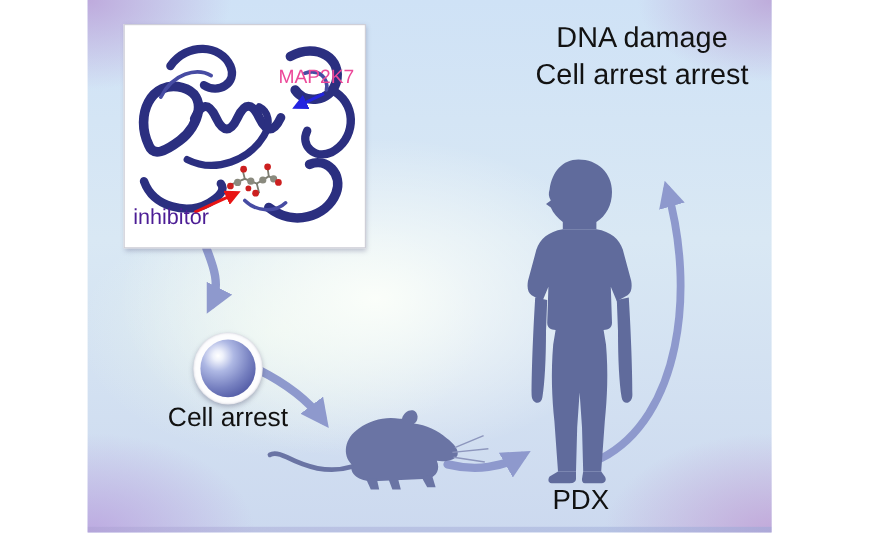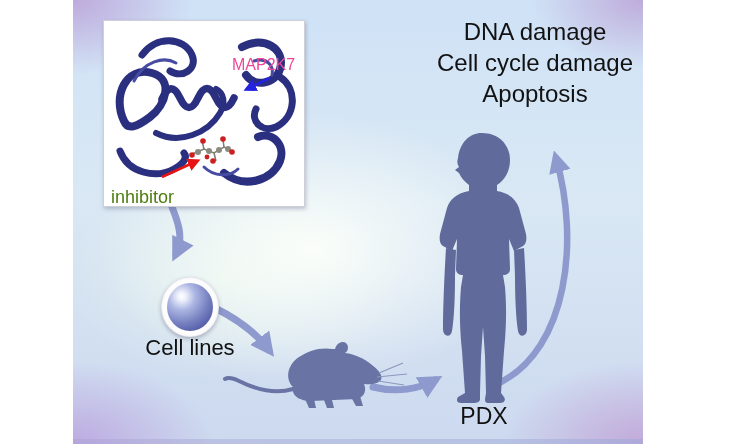--- a/index.html
+++ b/index.html
@@ -25,21 +25,21 @@
 
   
   .outcomes { position:absolute; left:462px; top:16px; transform:translateX(-50%);
     text-align:center; font-size:24px; line-height:31px; color:#121212; white-space:nowrap; }
 
   
   .protein-box { position:absolute; left:30px; top:20px; width:202px; height:187px;
     background:#ffffff; border:1px solid #cfcfd8; box-shadow:1px 2px 4px rgba(90,90,130,0.35); }
   .protein-box svg { position:absolute; left:0; top:0; }
   .map2k7-label { position:absolute; left:128px; top:35px; font-size:16px; color:#ec4899; white-space:nowrap; }
-  .inhibitor-label { position:absolute; left:7px; top:150px; font-size:18px; color:#4d7c0f; white-space:nowrap;margin-top:16px; }
+  .inhibitor-label { position:absolute; left:7px; top:150px; font-size:18px; color:#4c1d95; white-space:nowrap; }
 
   
   .flow-layer { position:absolute; left:0; top:0; width:570px; height:444px; pointer-events:none; }
 
   
   .cell-outer { position:absolute; left:88px; top:277px; width:58px; height:60px; border-radius:50%;
     background:#fdfdfe; box-shadow:0 2px 4px rgba(60,60,95,0.35), inset 0 0 2px rgba(120,120,150,0.45); }
   .cell-ball { position:absolute; left:6px; top:6px; width:46px; height:48px; border-radius:50%;
     background:radial-gradient(circle at 32% 28%, #ffffff 0%, #eef1fb 9%, #aeb8e4 28%, #7680c0 58%, #4a53a0 86%, #3d4693 100%); }
 
@@ -54,22 +54,21 @@
   .child-svg { position:absolute; left:364px; top:131px; }
 </style>
 </head>
 <body>
 
 <div class="stage">
   <div class="content">
 
     <div class="outcomes">
       <div>DNA damage</div>
-      <div>Cell cycle damage</div>
-      <div>Apoptosis</div>
+      <div>Cell arrest arrest</div>
     </div>
 
     <svg class="flow-layer" width="570" height="444" viewBox="0 0 570 444">
       <defs>
         <marker id="ahFlow" viewBox="0 0 10 10" refX="6.5" refY="5" markerWidth="3.4" markerHeight="3.4" orient="auto-start-reverse">
           <path d="M0,0 L10,5 L0,10 z" fill="#8e99cd"></path>
         </marker>
       </defs>
       <path d="M99,207 C105,222 111,238 103,254" fill="none" stroke="#8e99cd" stroke-width="7" stroke-linecap="round" marker-end="url(#ahFlow)"></path>
       <path d="M142,308 C166,320 184,334 196,350" fill="none" stroke="#8e99cd" stroke-width="7" stroke-linecap="round" marker-end="url(#ahFlow)"></path>
@@ -128,21 +127,21 @@
         <path d="M166,57 L143,68" fill="none" stroke="#2323e0" stroke-width="2.6" marker-end="url(#ahBlue)"></path>
         <path d="M58,156 L93,140" fill="none" stroke="#e81414" stroke-width="2.6" marker-end="url(#ahRed)"></path>
       </svg>
       <span class="map2k7-label">MAP2K7</span>
       <span class="inhibitor-label">inhibitor</span>
     </div>
 
     <div class="cell-outer">
       <div class="cell-ball"></div>
     </div>
-    <div class="fig-label lbl-cell-lines">Cell lines</div>
+    <div class="fig-label lbl-cell-lines">Cell arrest</div>
 
 
     <svg class="mouse-svg" width="200" height="74" viewBox="0 0 200 74">
       <g fill="#6a74a4" stroke="none">
         <path d="M72,50 C64,42 66,28 78,20 C88,13 100,10 112,12 L114,12 C116,4 126,2 127,10 C127,13 126,15 124,16 C134,17 144,22 151,28 C158,33 162,39 160,43 C157,47 149,48 143,47 C146,54 143,60 136,62 L90,64 C78,64 70,58 72,50 Z"></path>
         <path d="M84,62 l4,9 h7 l-2,-9 Z"></path>
         <path d="M103,63 l3,8 h7 l-2,-8 Z"></path>
         <path d="M130,60 l5,9 h7 l-3,-10 Z"></path>
       </g>
       <path d="M72,52 C52,58 34,52 18,44 C12,41 7,40 4,42" fill="none" stroke="#6a74a4" stroke-width="4" stroke-linecap="round"></path>

